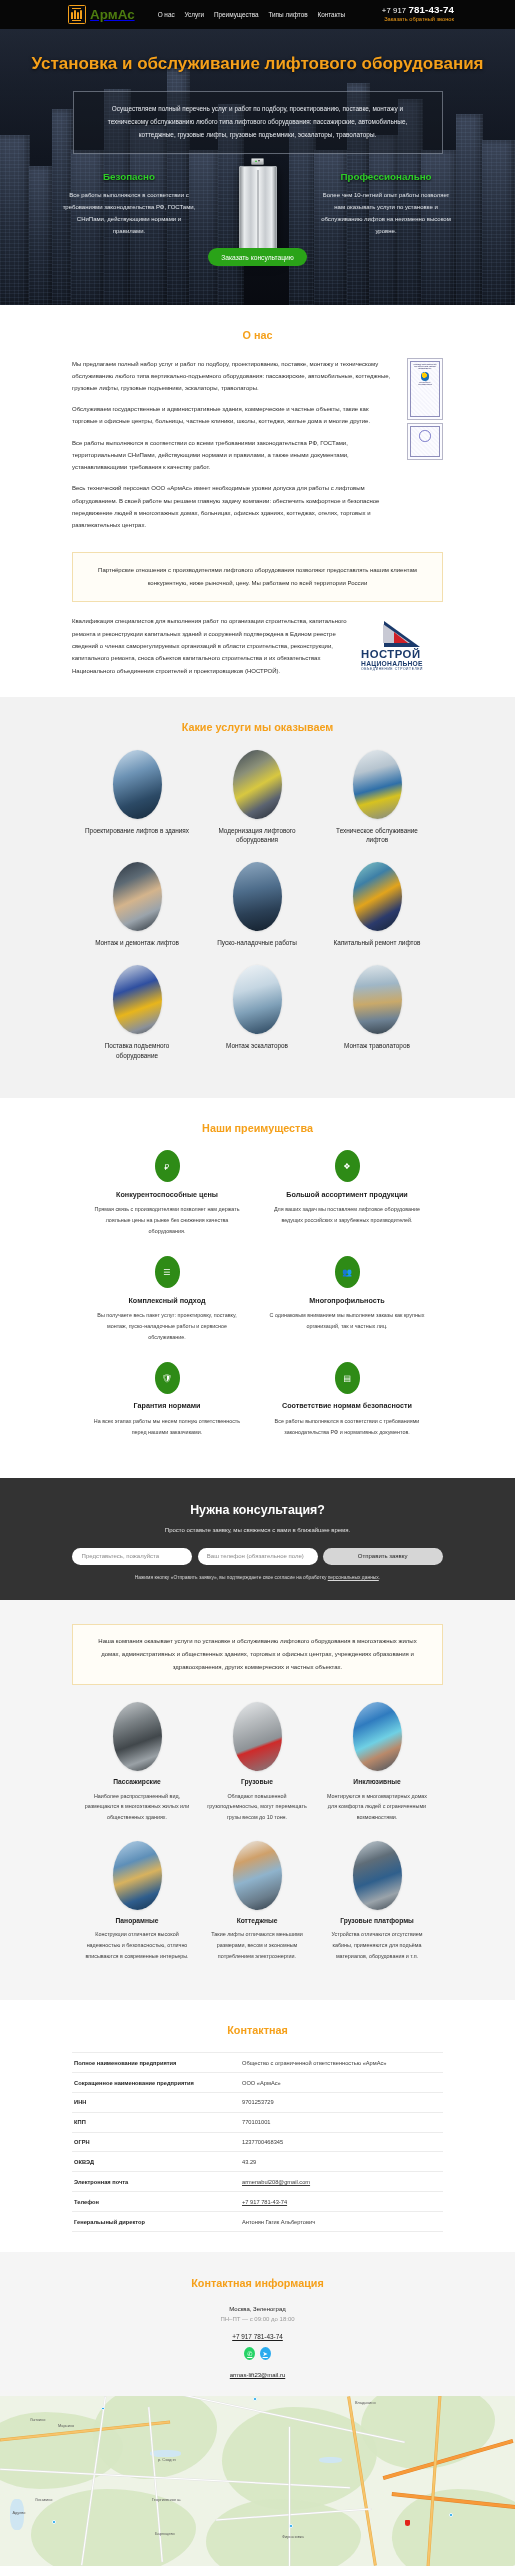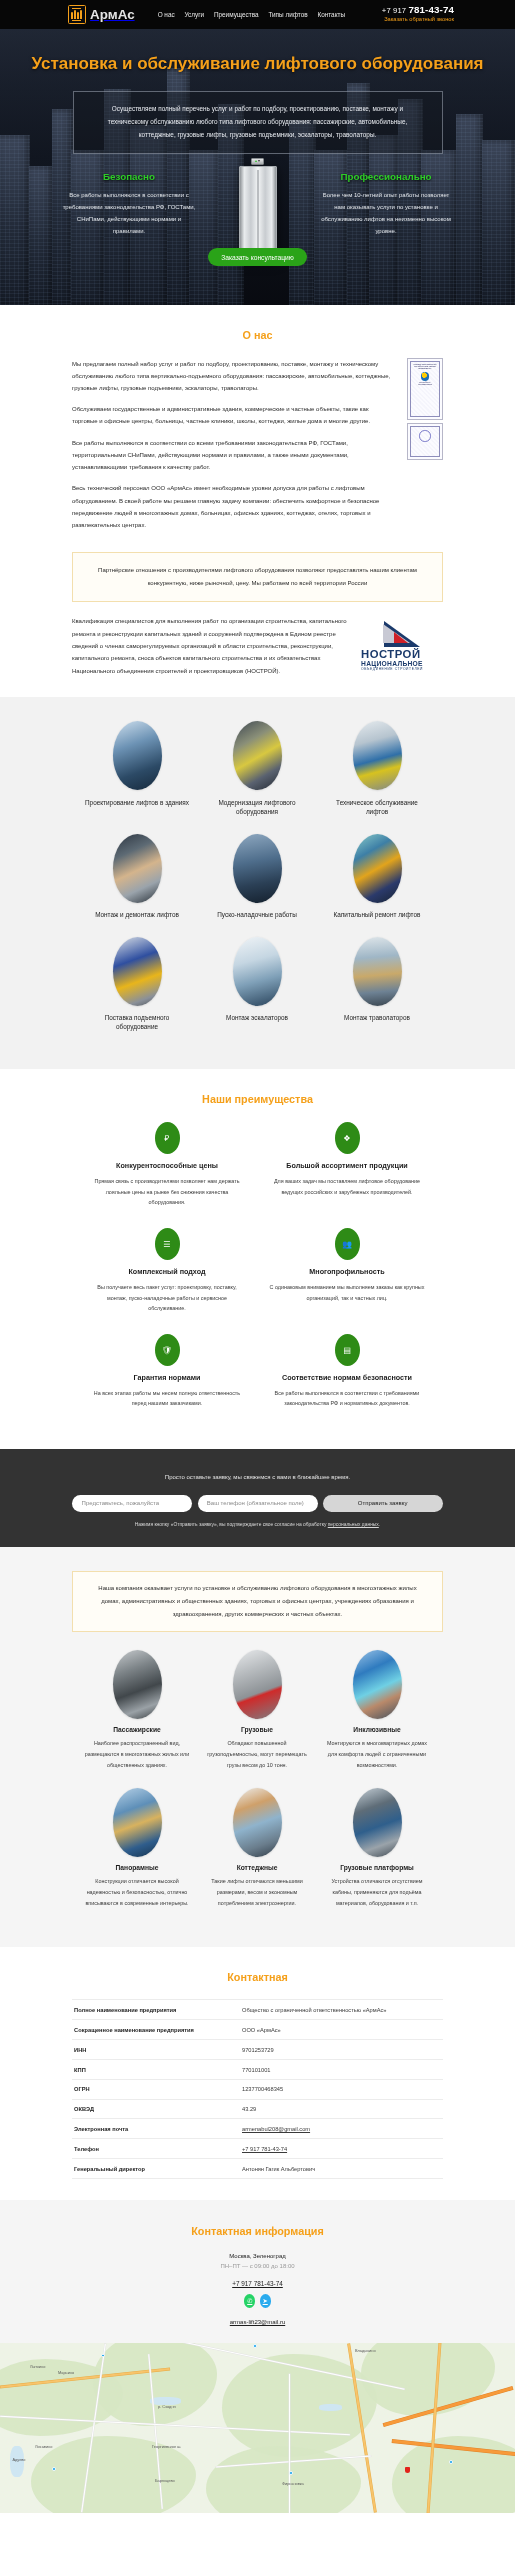--- a/index.html
+++ b/index.html
@@ -37,21 +37,21 @@
   .logo-mark .bars i:nth-child(1){height:6.7px}
   .logo-mark .bars i:nth-child(2){height:8.2px}
   .logo-mark .bars i:nth-child(3){height:6.7px}
   .logo-mark .bars i:nth-child(4){height:8.2px}
   .logo-mark::before, .logo-mark::after{
     content:""; position:absolute; left:3.1px; right:3.1px; height:1px; background:#f5a01a;
   }
   .logo-mark::before{ top:2.1px; }
   .logo-mark::after{ bottom:2.1px; }
   .logo-text {
-    color: #e5e5e5; font-size: 13.4px; font-weight: bold; margin-left: 4.6px;
+    color: #4d7c0f; font-size: 13.4px; font-weight: bold; margin-left: 4.6px;
     letter-spacing: 0px;
   }
   .nav { display: flex; gap: 9.8px; margin-left: 23px; }
   .nav a {
     color: #e8e8e8; font-size: 6.4px; text-decoration: none; white-space: nowrap;
   }
   .header-phone {
     position: absolute; right: 61px; top: 4.1px; text-align: right;
   }
   .header-phone .num {
@@ -464,20 +464,21 @@
     <div class="nostroy-logo">
       <div class="nostroy-tri"></div>
       <div class="n1">НОСТРОЙ</div>
       <div class="n2">НАЦИОНАЛЬНОЕ</div>
       <div class="n3">ОБЪЕДИНЕНИЕ СТРОИТЕЛЕЙ</div>
     </div>
   </div>
 </section>
 
 <section class="section bg-grey">
+  <h2 class="sec-title">Какие услуги мы оказываем</h2>
   <div class="cards3">
     <div class="card3">
       <div class="oval ph-shaft"></div>
       <div class="label">Проектирование лифтов в зданиях</div>
     </div>
     <div class="card3">
       <div class="oval ph-modern"></div>
       <div class="label">Модернизация лифтового оборудования</div>
     </div>
     <div class="card3">
@@ -553,20 +554,21 @@
       <div class="adv-ic">
           <span>▤</span>
         </div>
       <h4>Соответствие нормам безопасности</h4>
       <p>Все работы выполняются в соответствии с требованиями законодательства РФ и нормативных документов.</p>
     </div>
   </div>
 </section>
 
 <section class="consult">
+  <h2>Нужна консультация?</h2>
   <div class="sub">Просто оставьте заявку, мы свяжемся с вами в ближайшее время.</div>
   <form class="form-row">
     <input type="text" placeholder="Представьтесь, пожалуйста" style="">
     <input type="text" placeholder="Ваш телефон (обязательное поле)" style="">
     <button type="submit" class="btn-submit">Отправить заявку</button>
   </form>
   <div class="consent">
     <span>Нажимя кнопку «Отправить заявку», вы подтверждаете свое согласие на обработку </span><a href="#">персональных данных</a><span>.</span>
   </div>
 </section>

